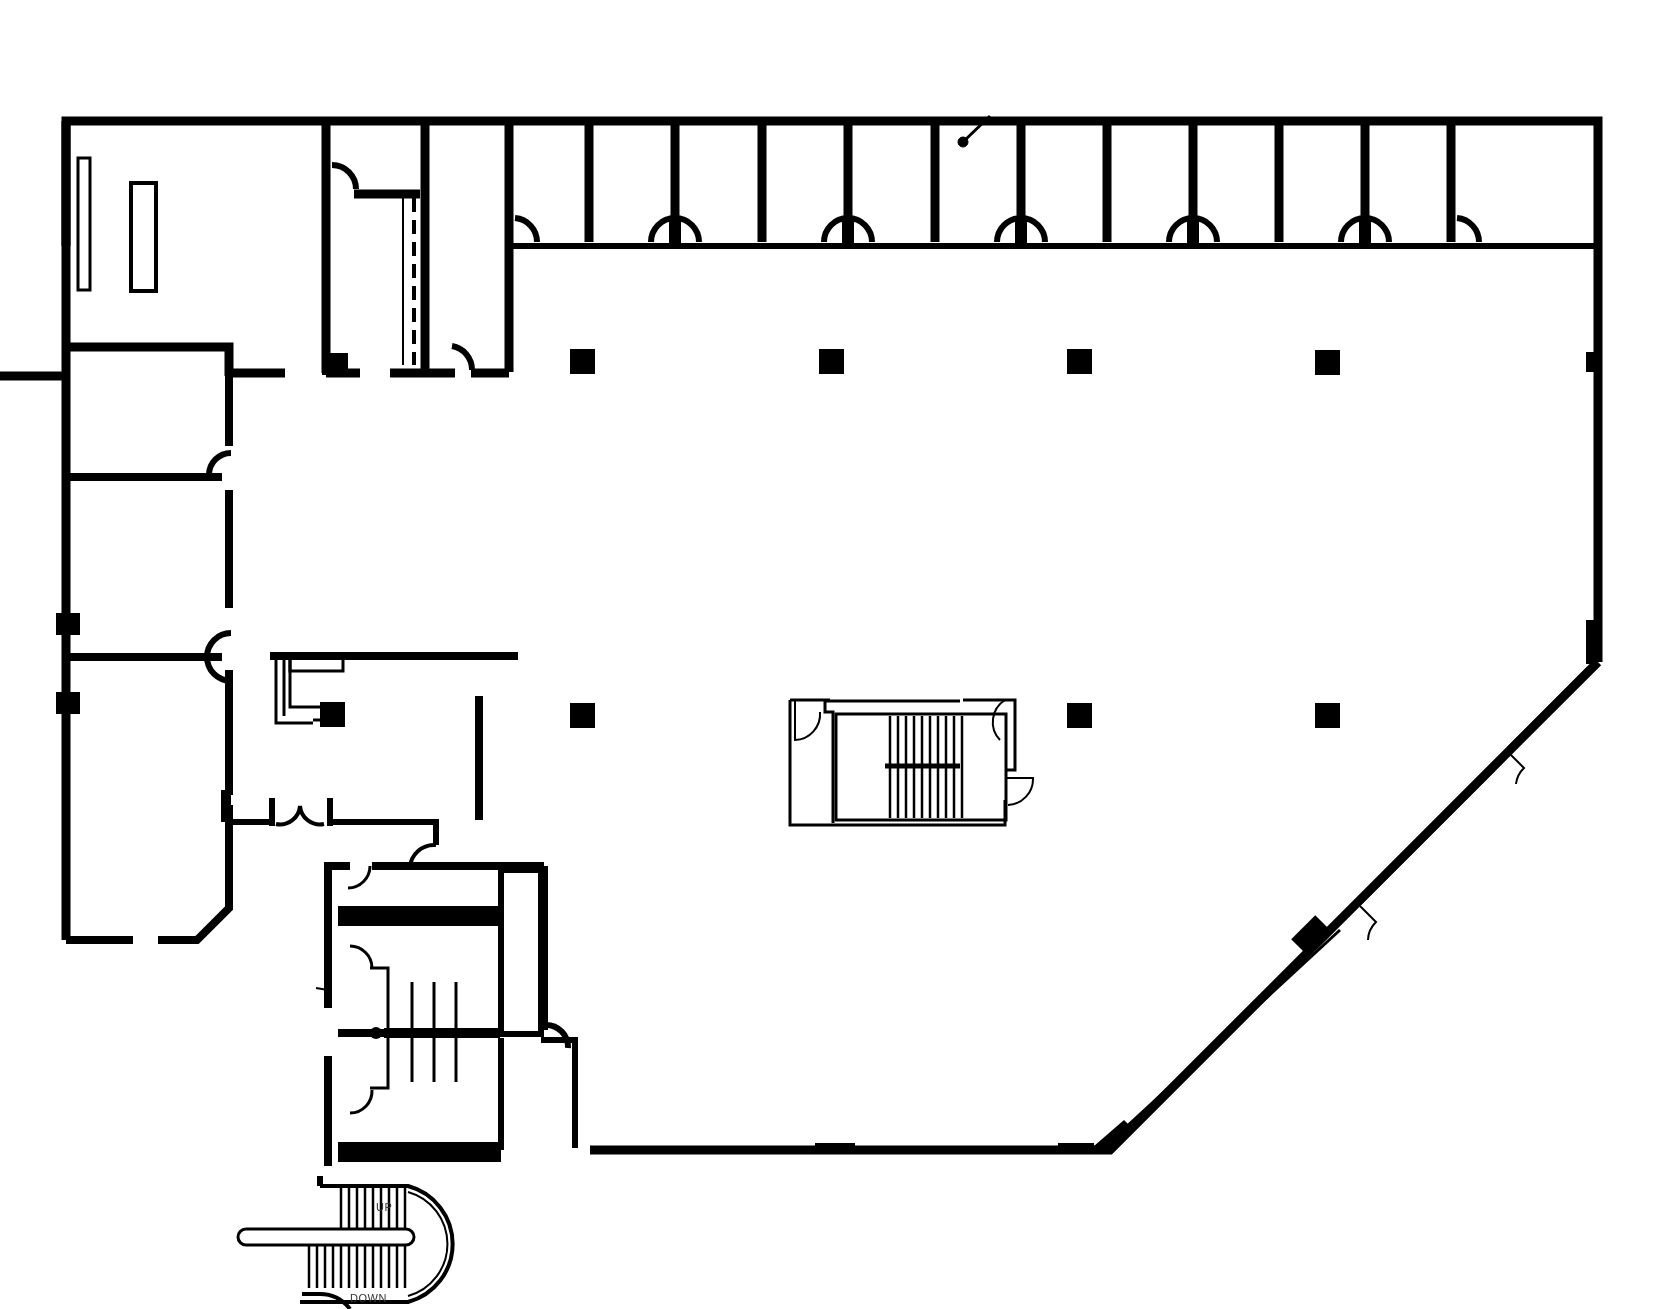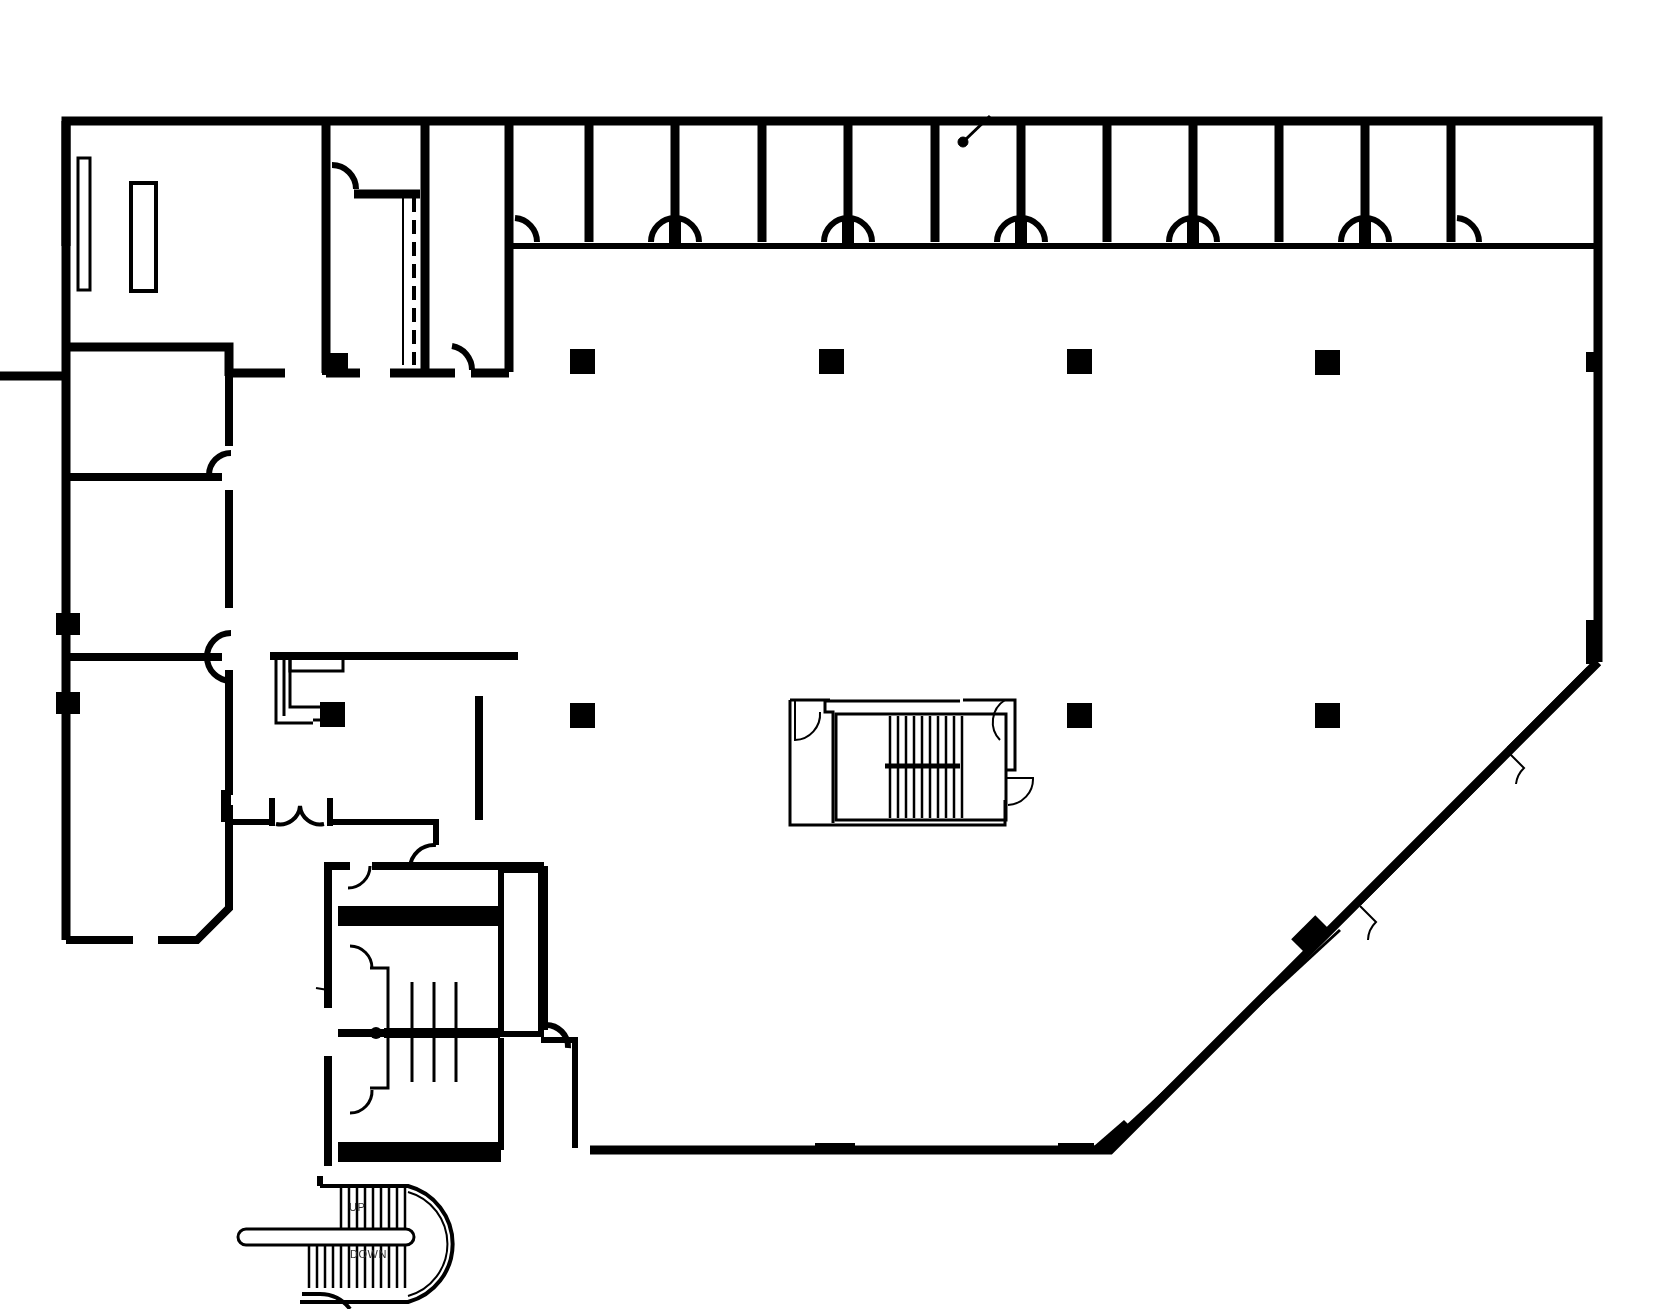--- a/index.html
+++ b/index.html
@@ -236,14 +236,14 @@
         <line x1="389" y1="1246" x2="389" y2="1288"></line>
         <line x1="397" y1="1246" x2="397" y2="1288"></line>
         <line x1="405" y1="1246" x2="405" y2="1288"></line>
       </g>
       <path d="M302,1294 L320,1294 A38,38 0 0 1 350,1309" stroke-width="4"></path>
       <polyline points="320,1176 320,1186" stroke-width="6"></polyline>
     </g>
   </g>
 </svg>
 
-<span class="lbl" style="left:349px; top:1201px;">UP</span>
-<span class="lbl" style="left:350px; top:1248px;">DOWN</span>
+<span class="lbl" style="left:376px; top:1201px;">UP</span>
+<span class="lbl" style="left:350px; top:1292px;">DOWN</span>
 
 </body></html>

